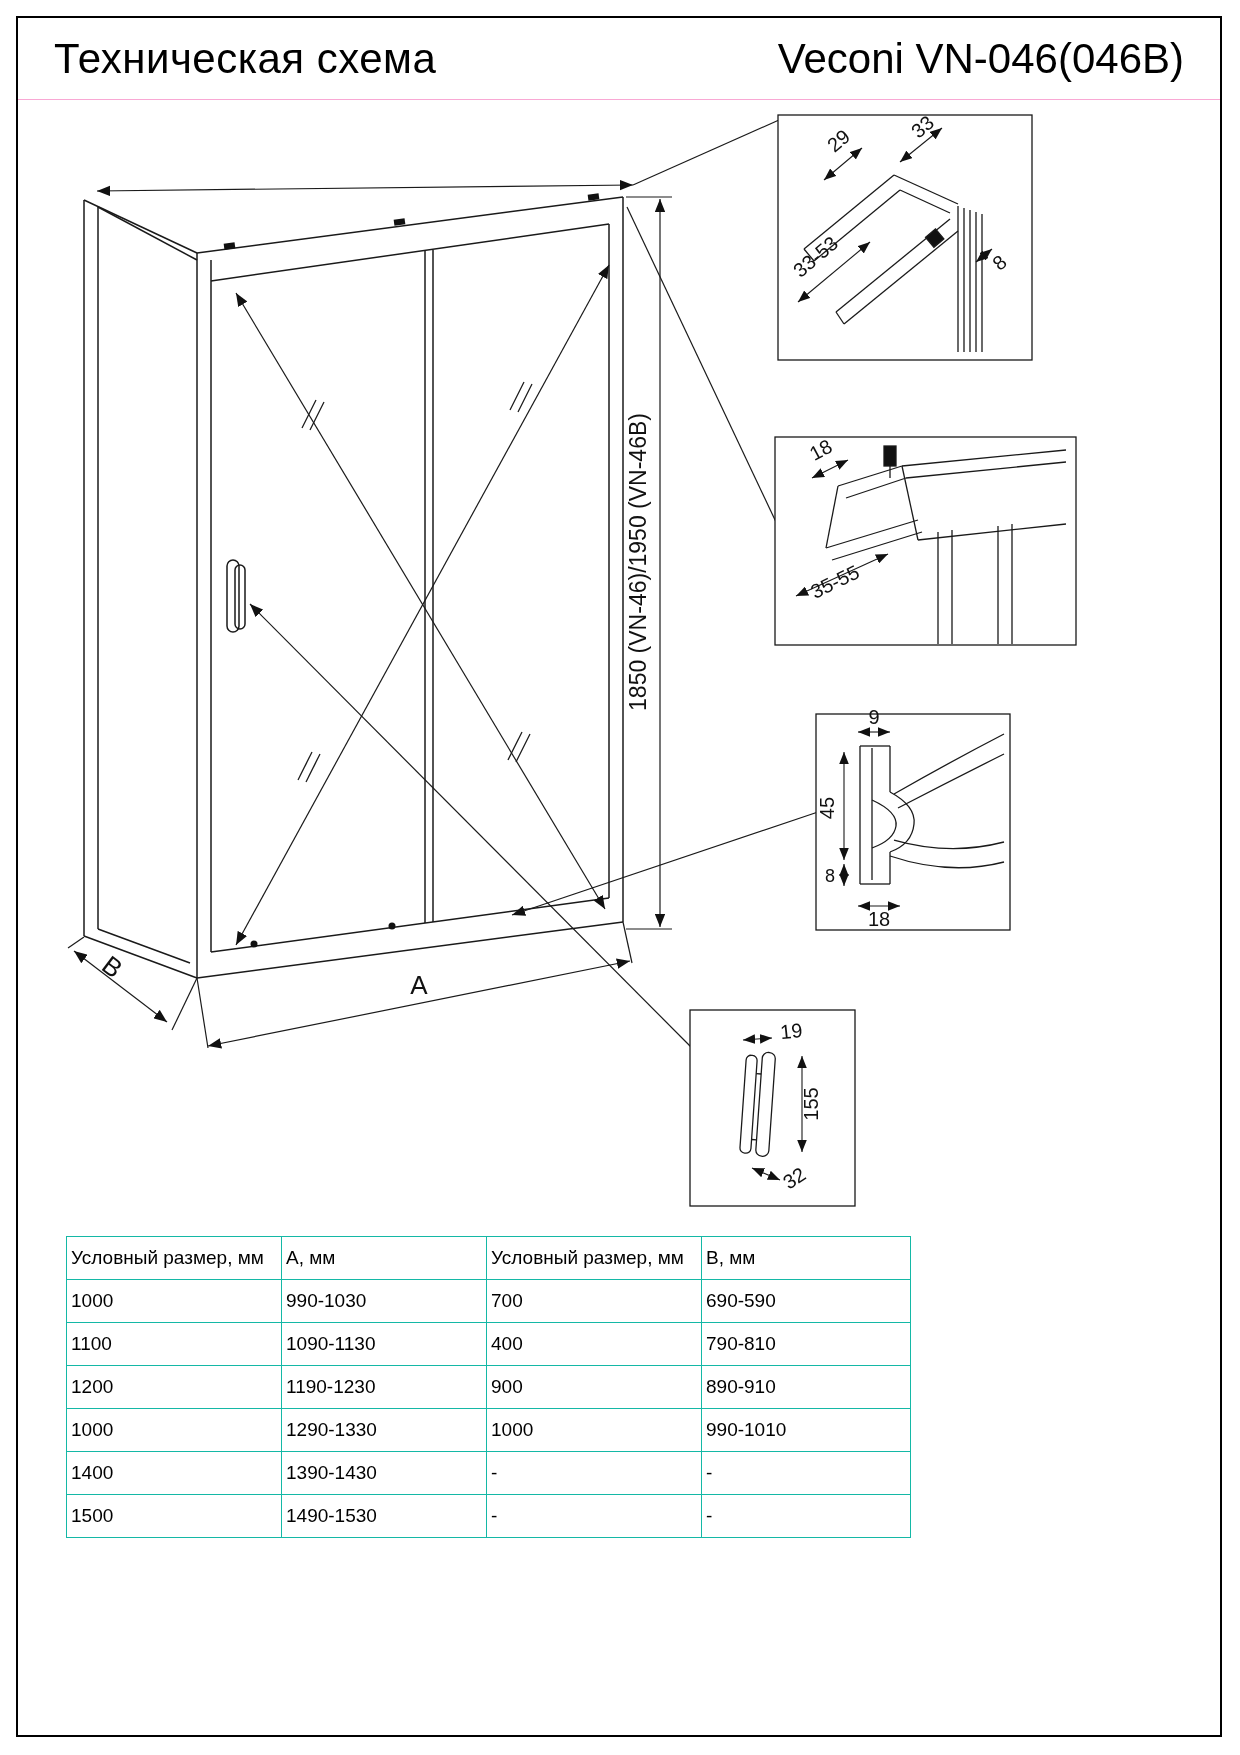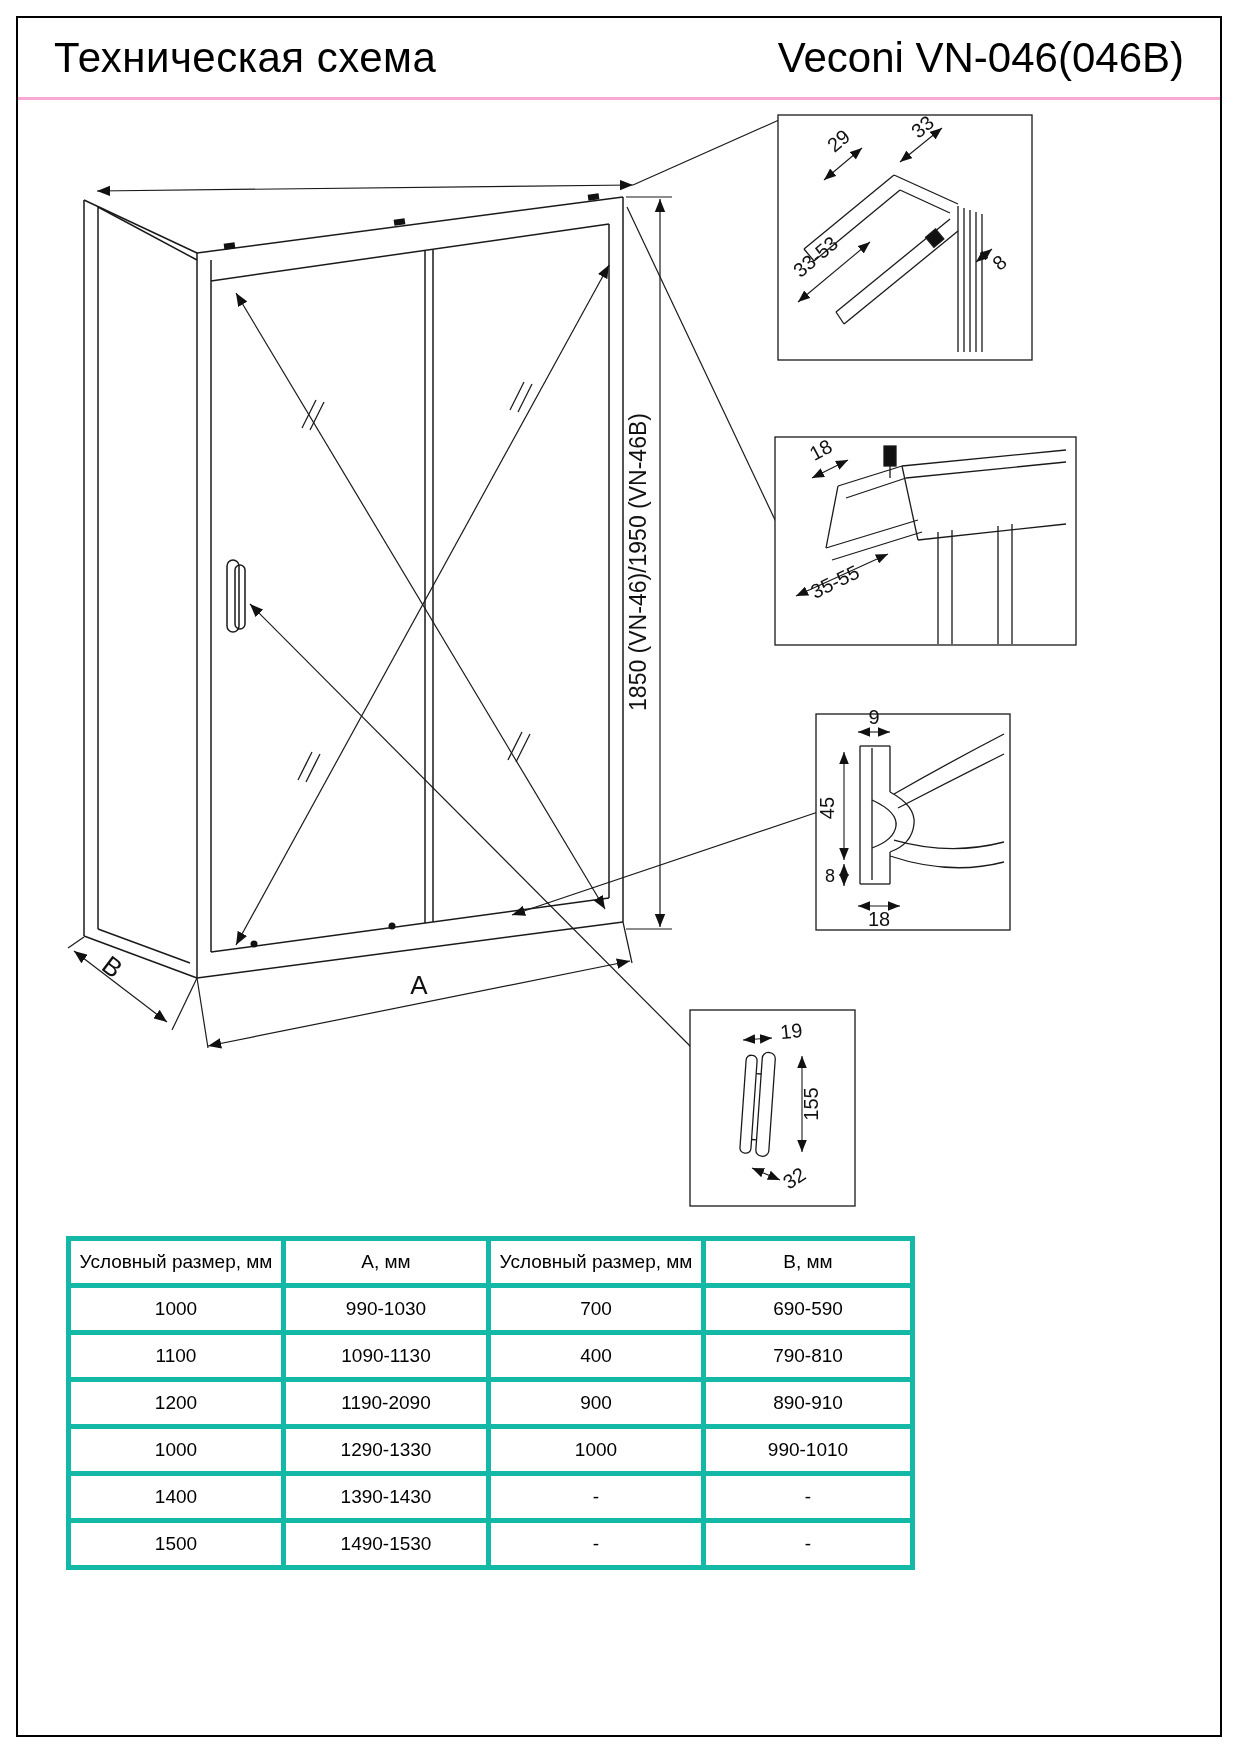--- a/index.html
+++ b/index.html
@@ -7,38 +7,38 @@
     position:relative; width:1240px; height:1755px; background:#ffffff;
     font-family:"Liberation Sans", sans-serif; color:#000; overflow:hidden;
     margin:0 auto;
   }
   .frame {
     position:absolute; left:16px; top:16px; width:1206px; height:1721px;
     border:2px solid #000; box-sizing:border-box;
   }
   .header {
     position:absolute; left:18px; top:18px; width:1202px; height:82px;
-    border-bottom:3px solid #f9a8d4; box-sizing:border-box;
+    border-bottom:1px solid #f9a8d4; box-sizing:border-box;
     display:flex; align-items:center; justify-content:space-between;
     padding:0 36px;
   }
   .header .title { font-size:42px; letter-spacing:0.5px; }
   .header .model { font-size:42px; font-weight:normal; }
   svg.diagram { position:absolute; left:0; top:0; }
   svg text { font-family:"Liberation Sans", sans-serif; fill:#111; }
   .dimtext   { font-size:20px; }
   .dimtext-s { font-size:18px; }
   .dimtext-lg{ font-size:26px; }
   .dimtext-h { font-size:23px; }
   .size-table {
     position:absolute; left:66px; top:1236px;
     border-collapse:collapse; table-layout:fixed; background:#fff;
   }
   .size-table td {
-    border:5px solid #14b8a6; height:42px; text-align:center;
+    border:1px solid #14b8a6; height:42px; 
     vertical-align:middle; font-size:19px; padding:0 4px;
   }
 </style>
 </head>
 <body>
 
 <div class="page">
 
   <div class="frame"></div>
 
@@ -240,21 +240,21 @@
         <td>690-590</td>
       </tr>
       <tr>
         <td>1100</td>
         <td>1090-1130</td>
         <td>400</td>
         <td>790-810</td>
       </tr>
       <tr>
         <td>1200</td>
-        <td>1190-2090</td>
+        <td>1190-1230</td>
         <td>900</td>
         <td>890-910</td>
       </tr>
       <tr>
         <td>1000</td>
         <td>1290-1330</td>
         <td>1000</td>
         <td>990-1010</td>
       </tr>
       <tr>

